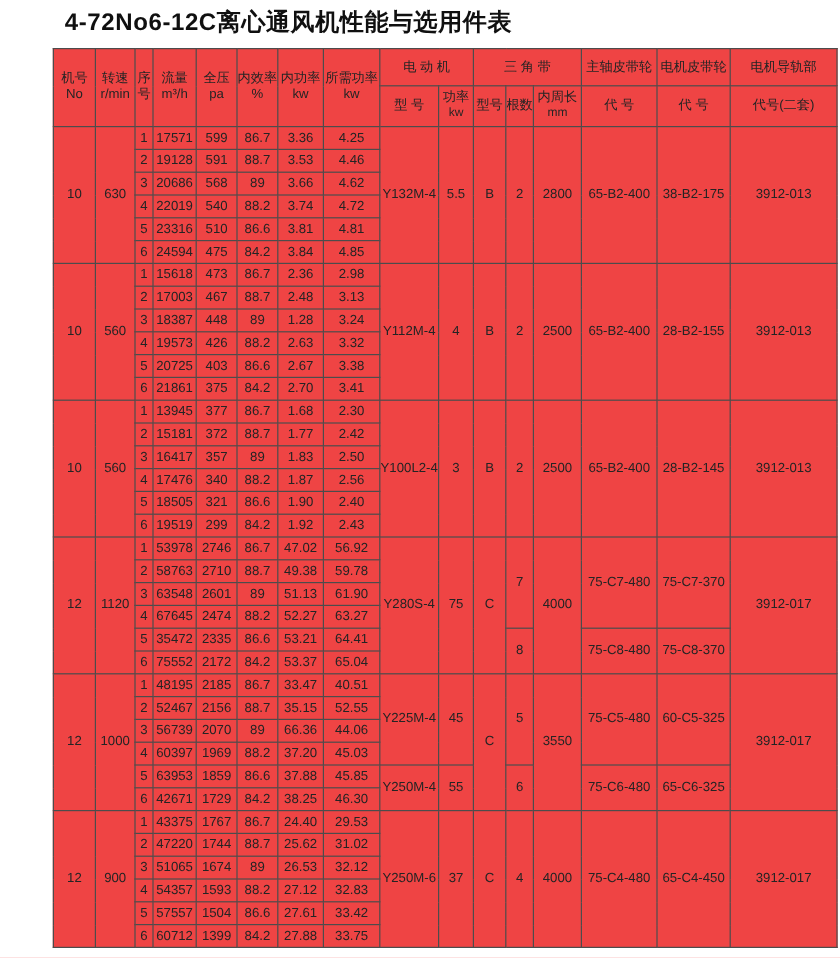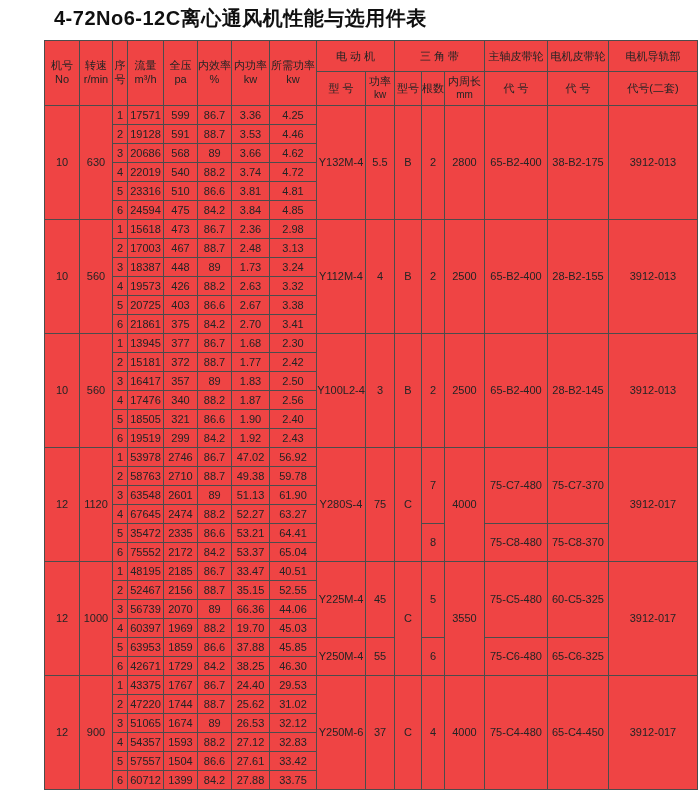--- a/index.html
+++ b/index.html
@@ -200,21 +200,21 @@
           <td>467</td>
           <td>88.7</td>
           <td>2.48</td>
           <td>3.13</td>
         </tr>
         <tr>
           <td>3</td>
           <td>18387</td>
           <td>448</td>
           <td>89</td>
-          <td>1.73</td>
+          <td>1.28</td>
           <td>3.24</td>
         </tr>
         <tr>
           <td>4</td>
           <td>19573</td>
           <td>426</td>
           <td>88.2</td>
           <td>2.63</td>
           <td>3.32</td>
         </tr>
@@ -385,21 +385,21 @@
           <td>2070</td>
           <td>89</td>
           <td>66.36</td>
           <td>44.06</td>
         </tr>
         <tr>
           <td>4</td>
           <td>60397</td>
           <td>1969</td>
           <td>88.2</td>
-          <td>19.70</td>
+          <td>37.20</td>
           <td>45.03</td>
         </tr>
         <tr>
           <td>5</td>
           <td>63953</td>
           <td>1859</td>
           <td>86.6</td>
           <td>37.88</td>
           <td>45.85</td>
           <td rowspan="2">Y250M-4</td>

